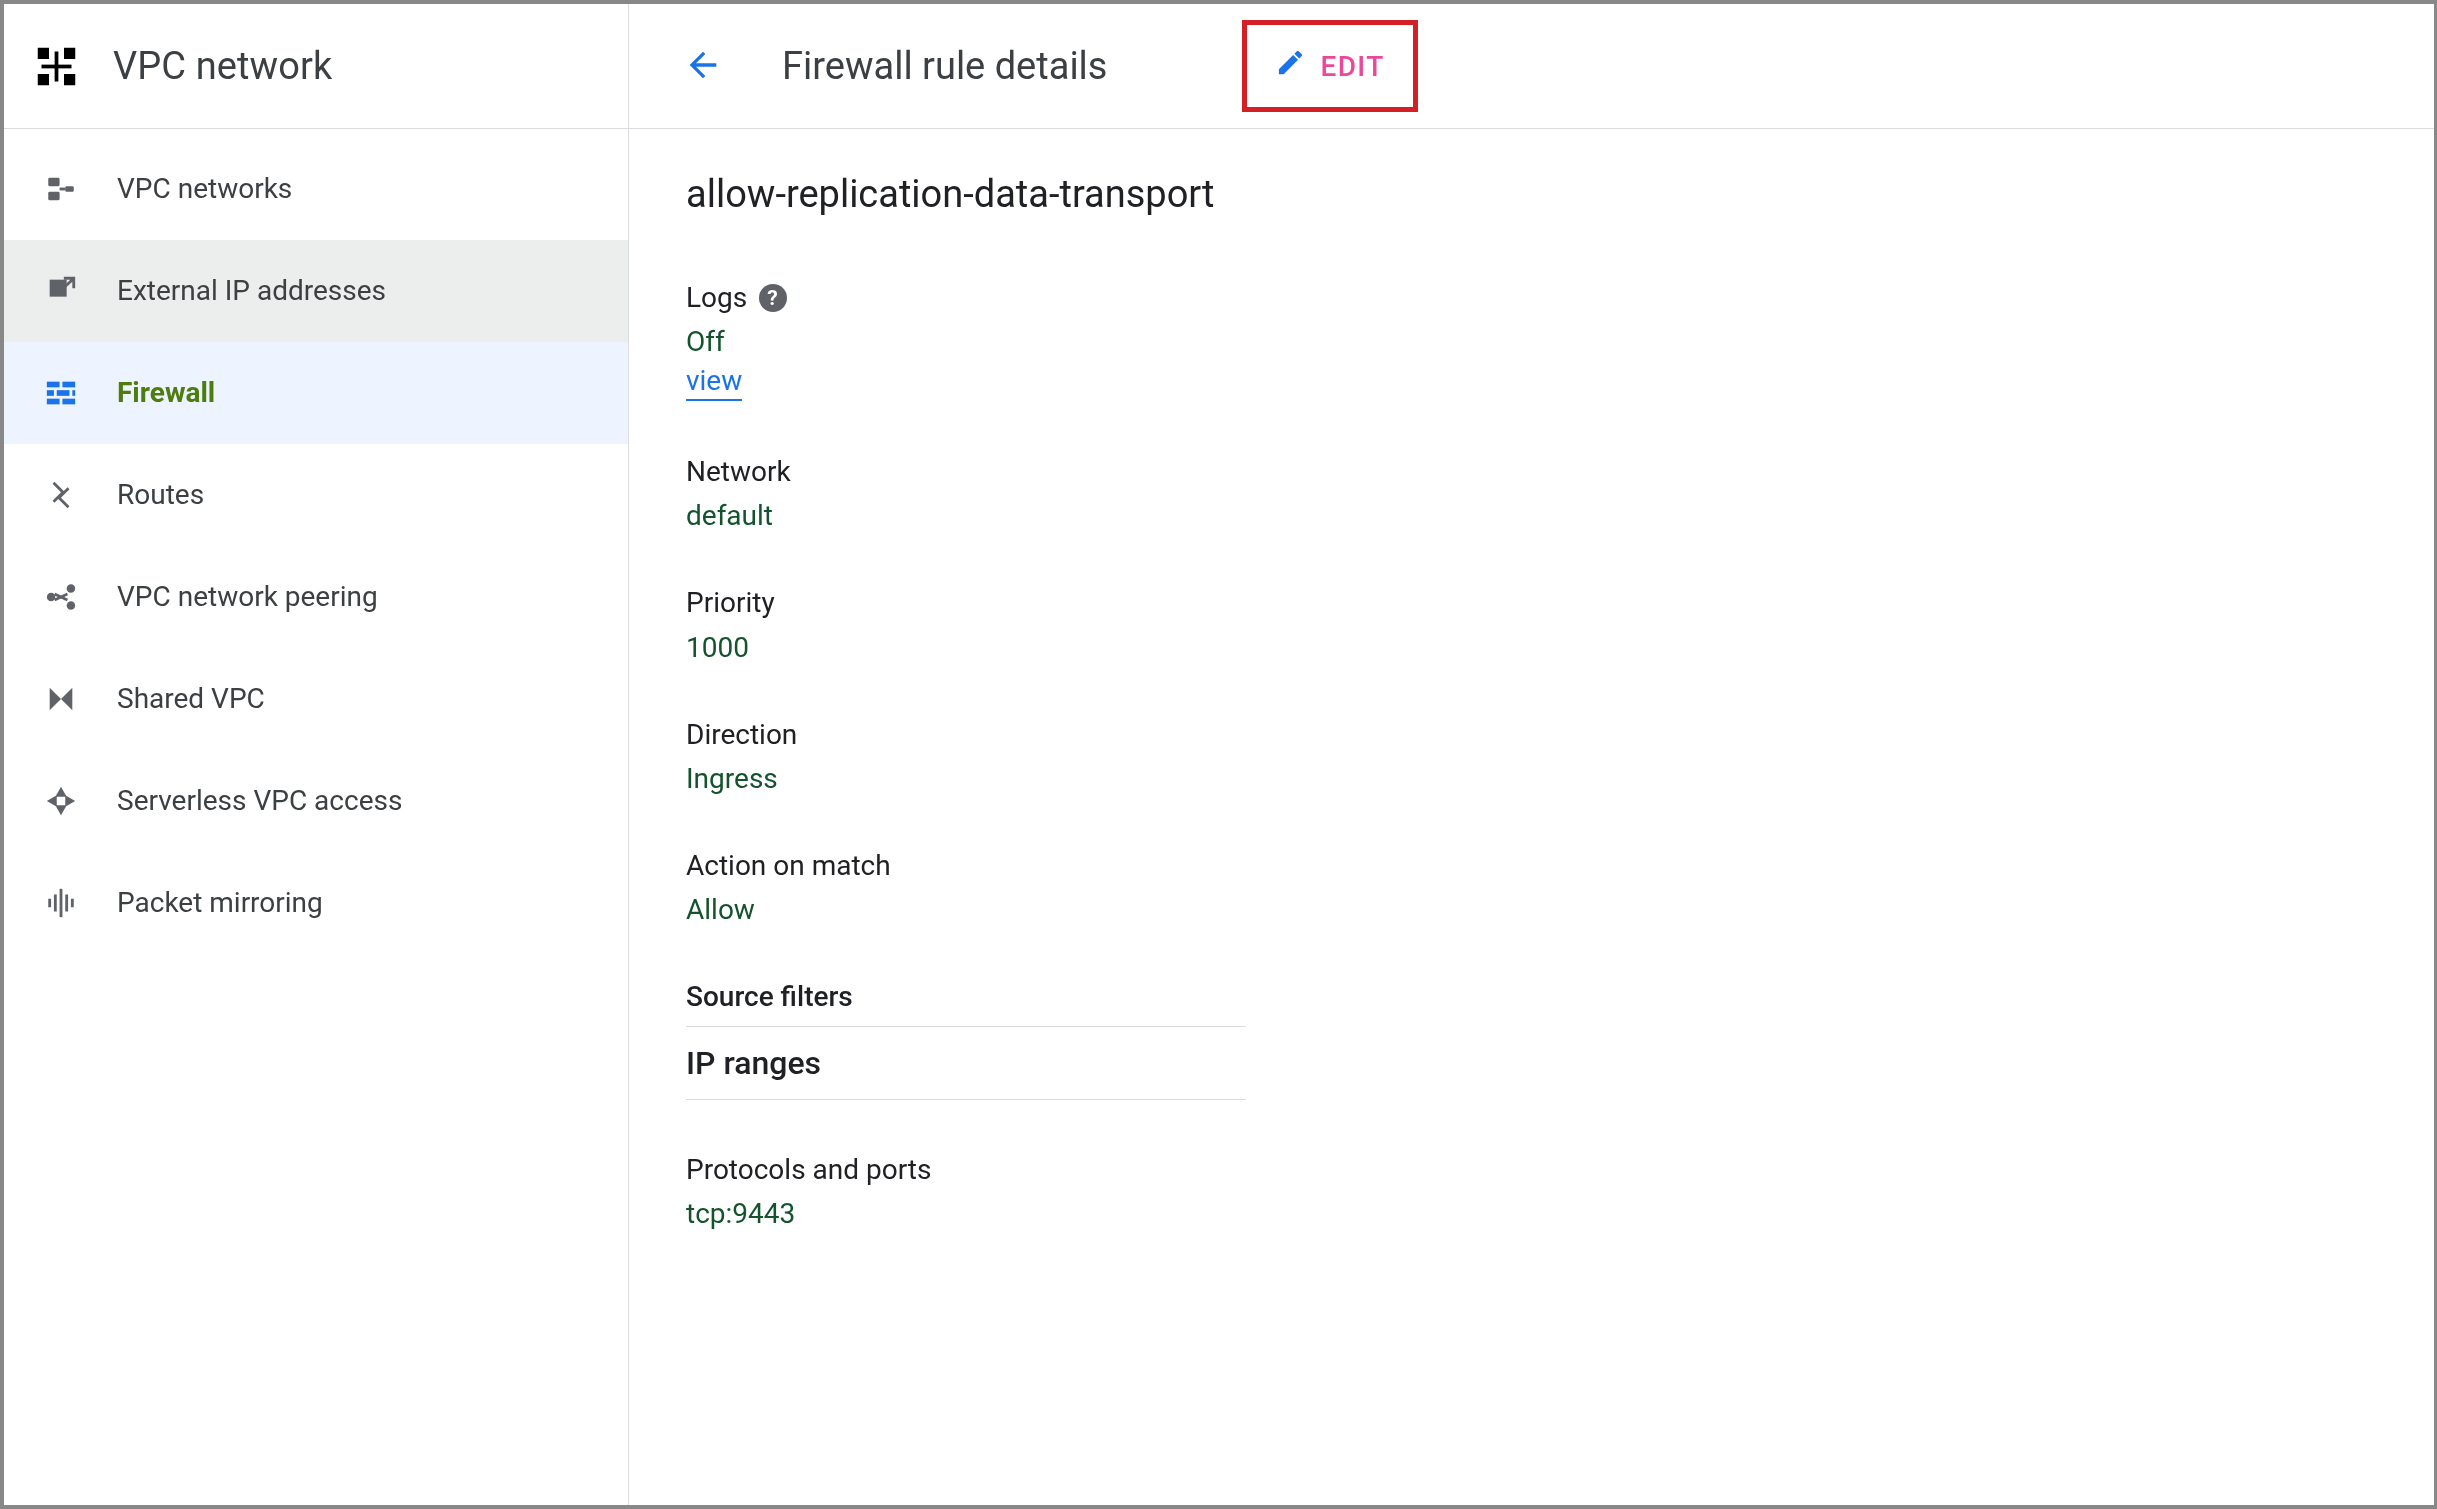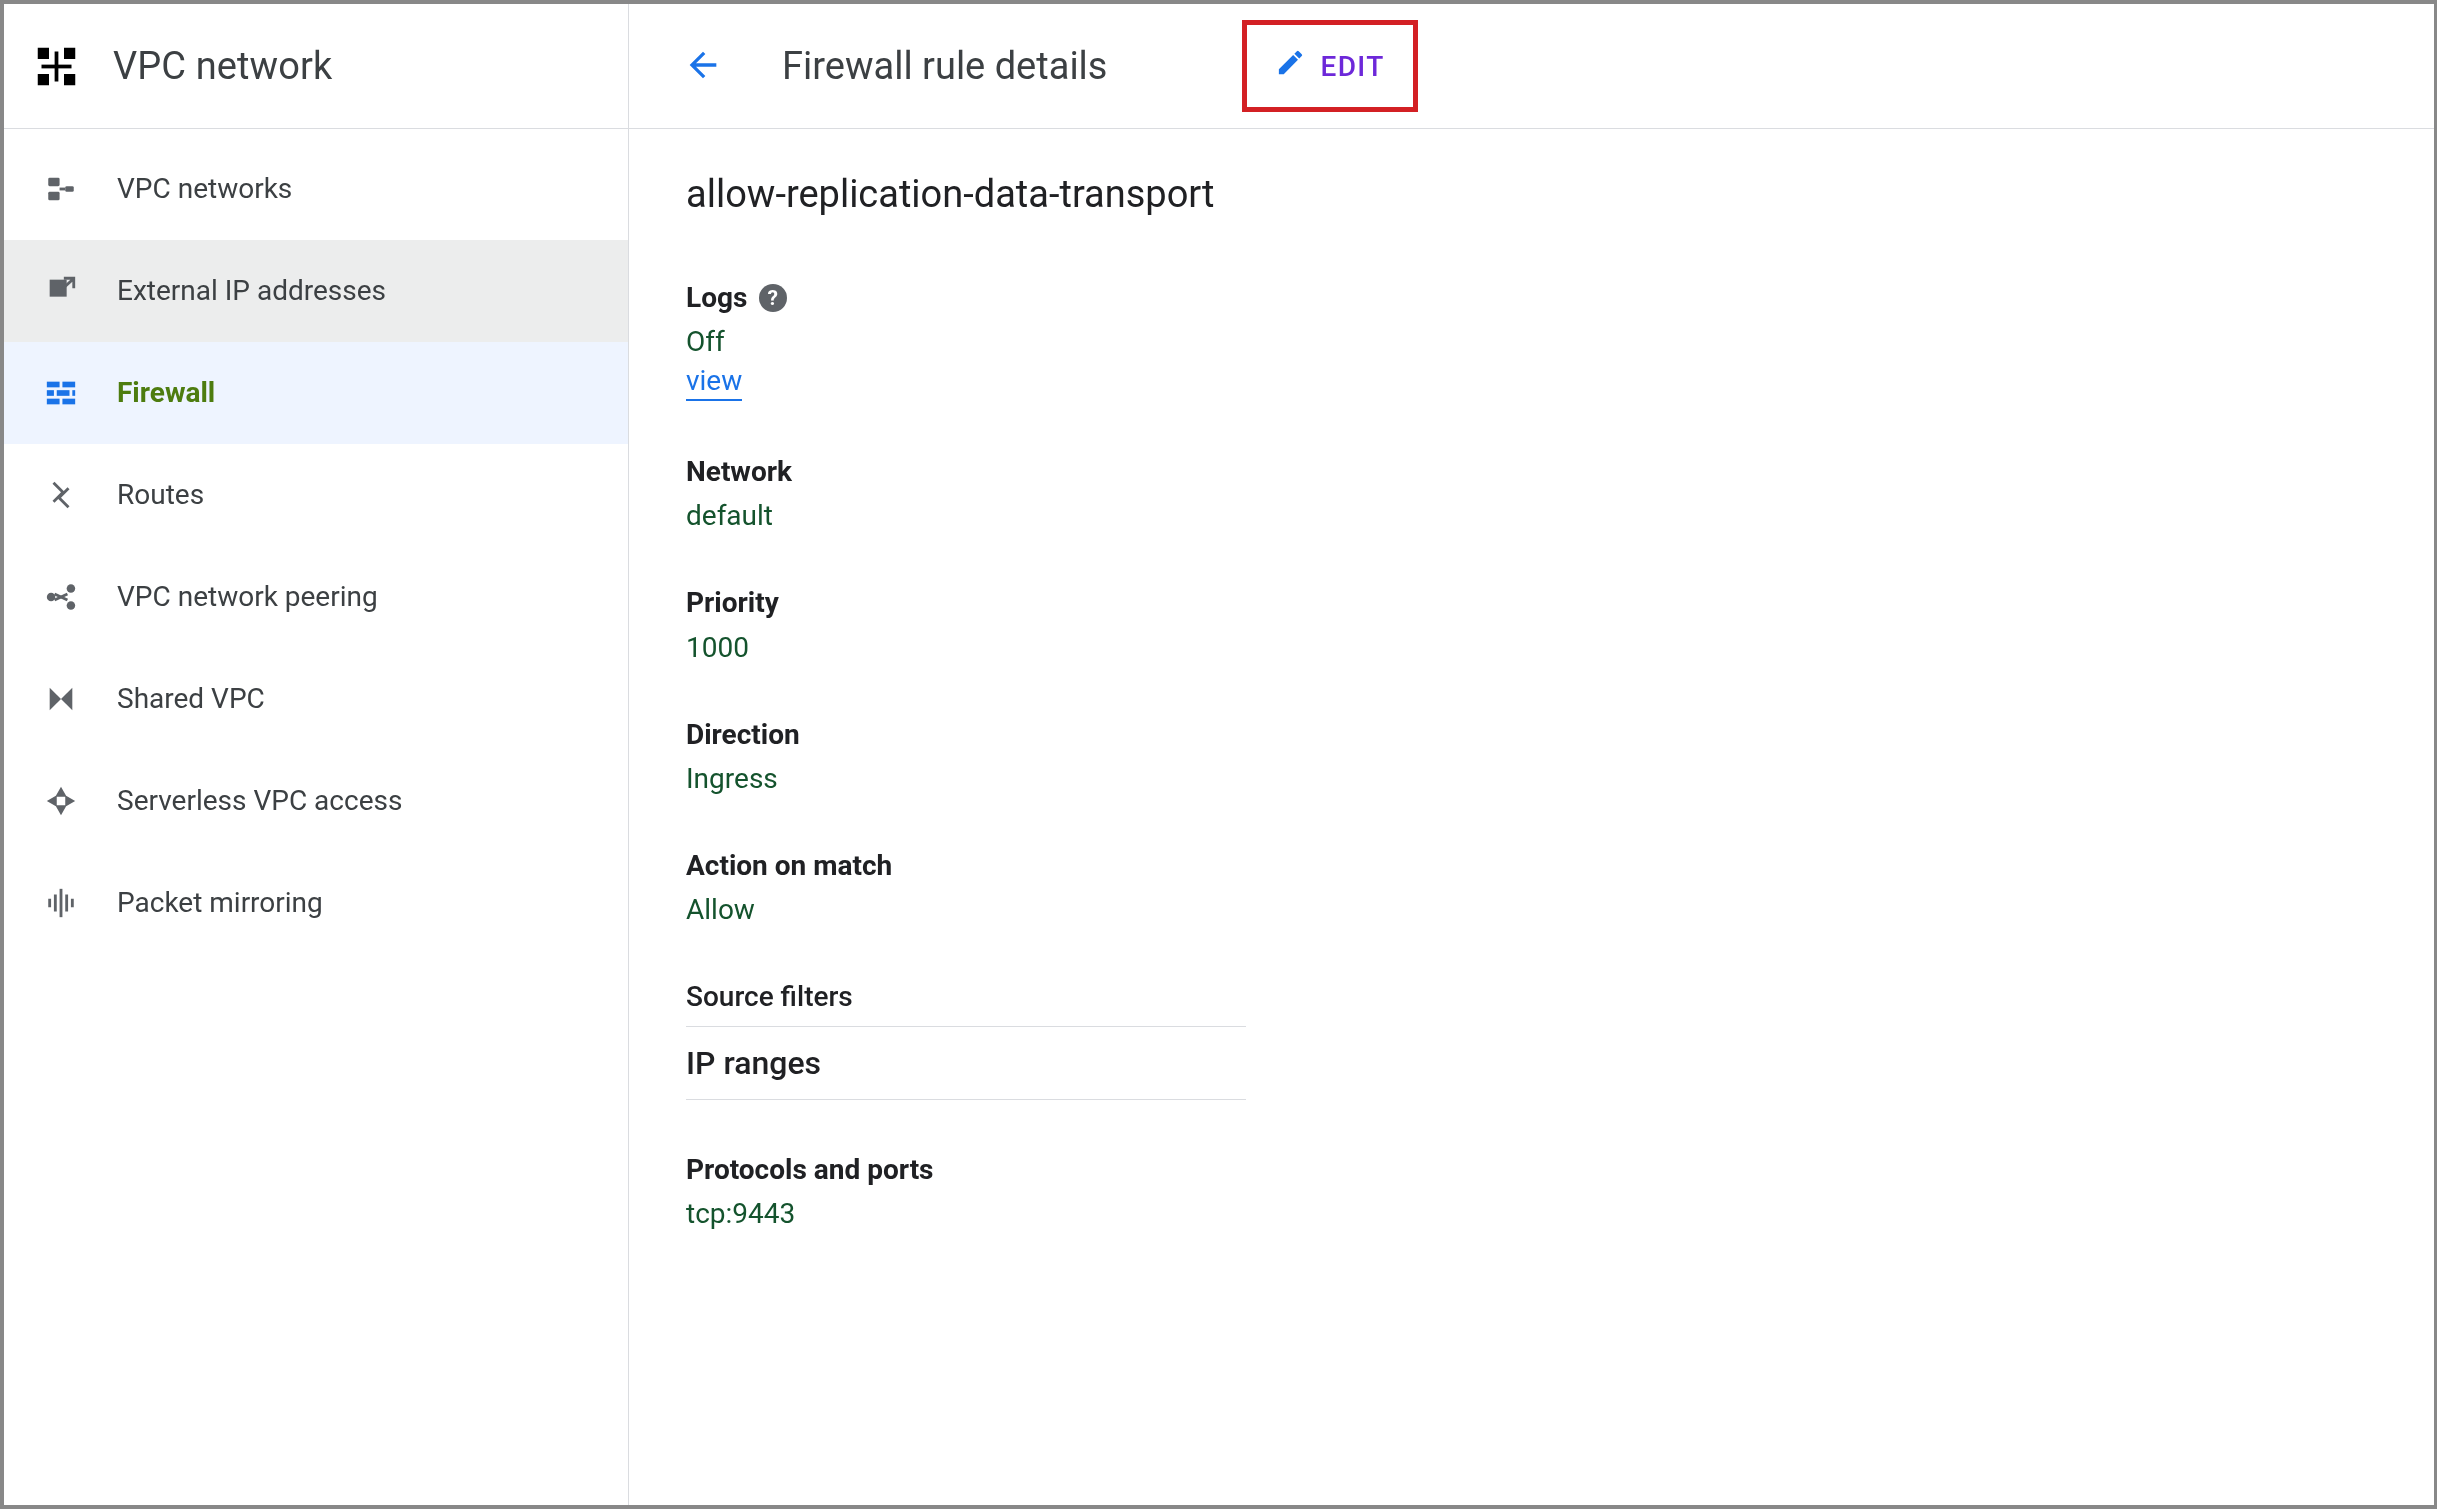--- a/index.html
+++ b/index.html
@@ -110,21 +110,21 @@
   }
   .action-btn {
     display: inline-flex;
     align-items: center;
     height: 74px;
     padding: 0 24px;
     margin-left: 37px;
     font-size: 28px;
     font-weight: 500;
     letter-spacing: 1.4px;
-    color: #6d28d9;
+    color: #ec4899;
     cursor: pointer;
   }
   .action-btn svg { fill: #1a73e8; margin-right: 14px; }
   .action-btn.edit-highlight {
     border: 5.7px solid #d32024;
     margin-left: 135px;
     padding: 0 28px;
     height: 92px;
   }
   .content {
@@ -140,21 +140,21 @@
   }
   .field { margin-bottom: 54px; }
   .field .label-row {
     display: flex;
     align-items: center;
     gap: 11.3px;
     margin-bottom: 11.3px;
   }
   .field .label {
     font-size: 28px;
-    font-weight: 700;
+    font-weight: 400;
     color: #202124;
   }
   .help-icon {
     width: 28px; height: 28px;
     border-radius: 50%;
     background: #5f6368;
     color: #fff;
     display: inline-flex;
     align-items: center;
     justify-content: center;

